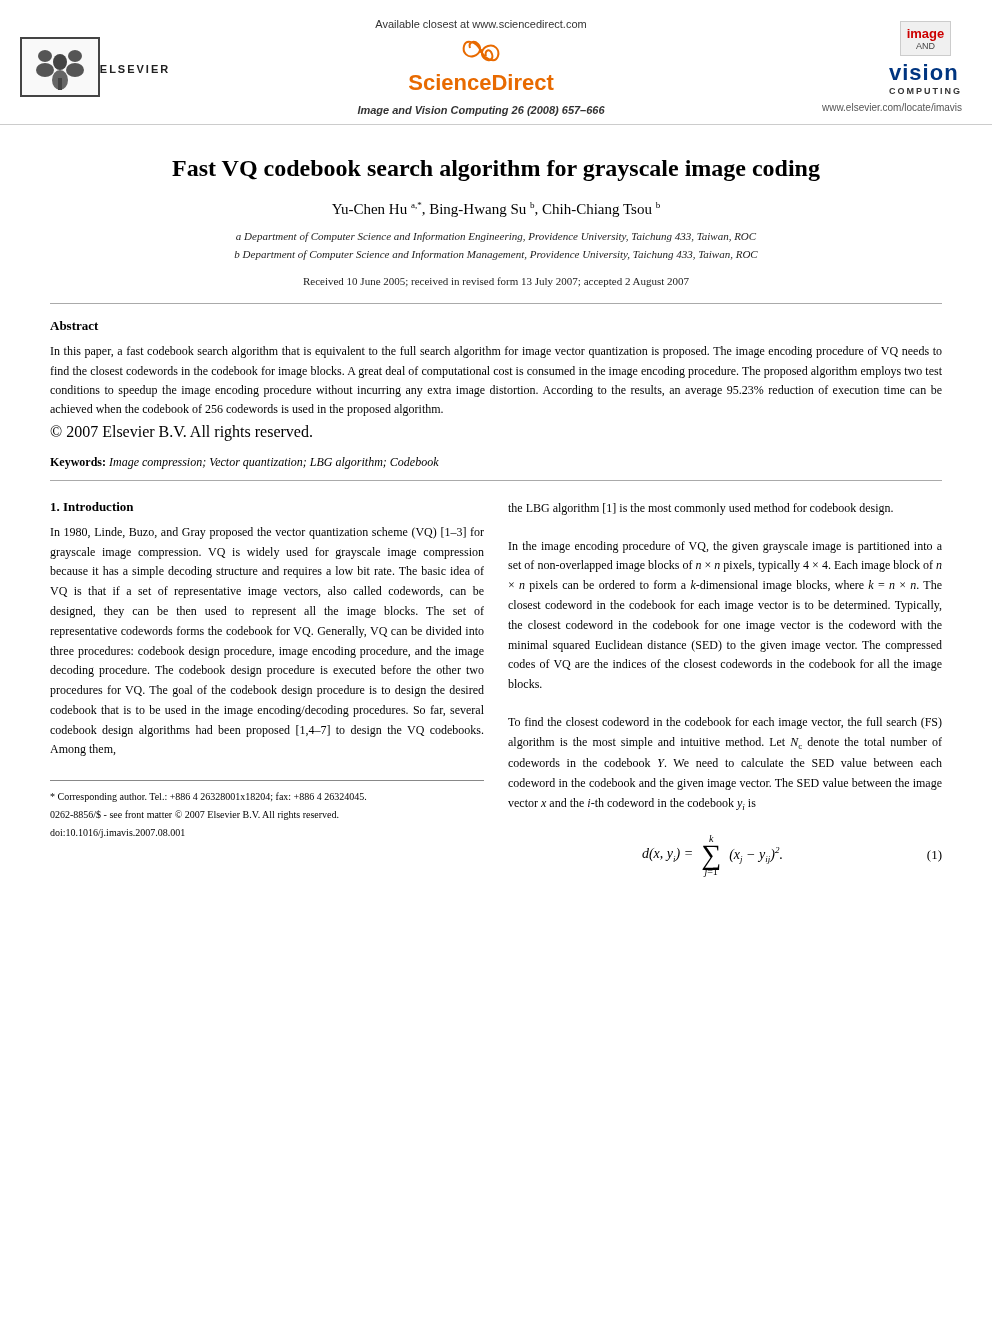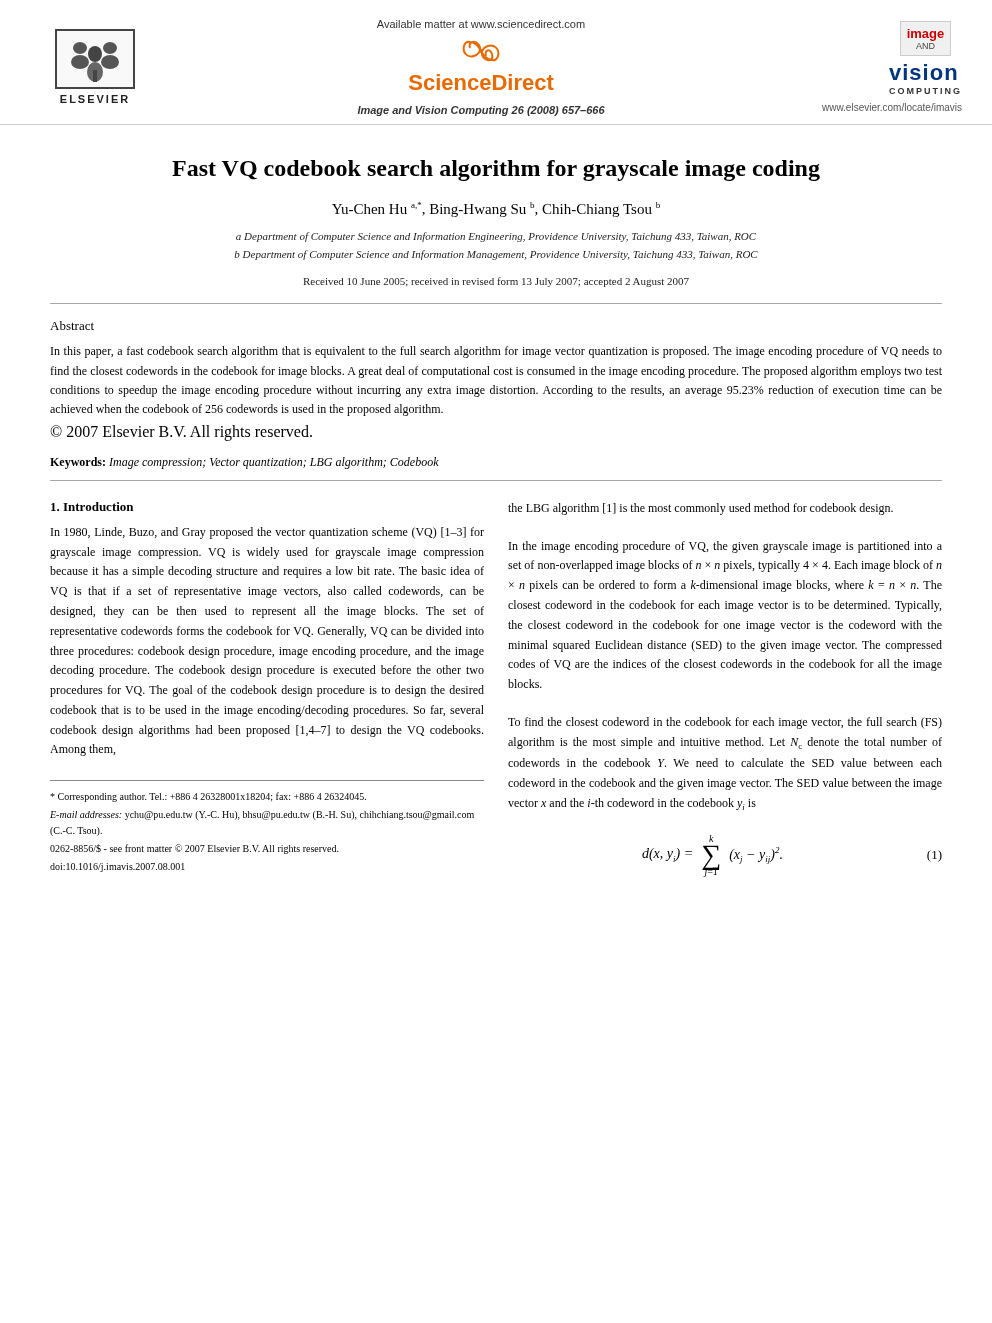--- a/index.html
+++ b/index.html
@@ -25,21 +25,21 @@
       border-bottom: 1px solid #ccc;
     }
     .header-left {
       display: flex;
       flex-direction: column;
       align-items: center;
       width: 130px;
     }
     .elsevier-logo {
       display: flex;
-      flex-direction: column;
+      flex-direction: row;
       align-items: center;
       justify-content: space-between;
     }
     .elsevier-box {
       width: 80px;
       height: 60px;
       border: 2px solid #444;
       display: flex;
       align-items: center;
       justify-content: center;
@@ -144,21 +144,21 @@
     .divider {
       border: none;
       border-top: 1px solid #aaa;
       margin: 10px 0;
     }
     .abstract-section {
       margin: 14px 0 10px 0;
     }
     .abstract-title {
       font-size: 13px;
-      font-weight: normal;
+      font-weight: bold;
       margin-bottom: 8px;
       font-family: "Times New Roman", Times, serif;
     }
     .abstract-text {
       font-size: 12px;
       line-height: 1.6;
       text-align: justify;
       font-family: "Times New Roman", Times, serif;
     }
     .copyright-text {
@@ -245,21 +245,21 @@
             <ellipse cx="20" cy="14" rx="7" ry="6" fill="#555"></ellipse>
             <ellipse cx="50" cy="14" rx="7" ry="6" fill="#555"></ellipse>
             <rect x="33" y="36" width="4" height="12" fill="#444"></rect>
           </svg>
         </div>
         <div class="elsevier-text">ELSEVIER</div>
       </div>
     </div>
 
     <div class="header-center">
-      <div class="available-online">Available matter at www.sciencedirect.com</div>
+      <div class="available-online">Available closest at www.sciencedirect.com</div>
       <div class="sciencedirect-logo">
         <div class="sd-swirl">
           
           <svg width="50" height="30" viewBox="0 0 50 30">
             <path d="M25,15 C20,5 10,3 8,10 C6,17 12,22 18,20 C24,18 26,12 22,8 C18,4 12,6 14,12" stroke="#e86a00" stroke-width="2" fill="none"></path>
             <path d="M25,15 C30,25 40,27 42,20 C44,13 38,8 32,10 C26,12 24,18 28,22 C32,26 38,24 36,18 C34,12 28,14 30,20" stroke="#e86a00" stroke-width="2" fill="none"></path>
             <circle cx="25" cy="15" r="2" fill="#e86a00"></circle>
           </svg>
         </div>
         <div style="display:flex;align-items:center;gap:0;">
@@ -316,23 +316,20 @@
     <div class="two-col">
 
       <div class="col-left">
         <div class="section-title">1. Introduction</div>
         <div class="body-text">
           In 1980, Linde, Buzo, and Gray proposed the vector quantization scheme (VQ) [1–3] for grayscale image compression. VQ is widely used for grayscale image compression because it has a simple decoding structure and requires a low bit rate. The basic idea of VQ is that if a set of representative image vectors, also called codewords, can be designed, they can be then used to represent all the image blocks. The set of representative codewords forms the codebook for VQ. Generally, VQ can be divided into three procedures: codebook design procedure, image encoding procedure, and the image decoding procedure. The codebook design procedure is executed before the other two procedures for VQ. The goal of the codebook design procedure is to design the desired codebook that is to be used in the image encoding/decoding procedures. So far, several codebook design algorithms had been proposed [1,4–7] to design the VQ codebooks. Among them,
         </div>
 
         <div class="footnotes">
           <div class="footnote-line">* Corresponding author. Tel.: +886 4 26328001x18204; fax: +886 4 26324045.</div>
-          <div class="footnote-line">
-            <em>E-mail addresses:</em> ychu@pu.edu.tw (Y.-C. Hu), bhsu@pu.edu.tw (B.-H. Su), chihchiang.tsou@gmail.com (C.-C. Tsou).
-          </div>
           <div class="footnote-line">0262-8856/$ - see front matter © 2007 Elsevier B.V. All rights reserved.</div>
           <div class="footnote-line">doi:10.1016/j.imavis.2007.08.001</div>
         </div>
       </div>
 
       <div class="col-right">
         <div class="body-text">
           the LBG algorithm [1] is the most commonly used method for codebook design.
         </div>
         <br>

